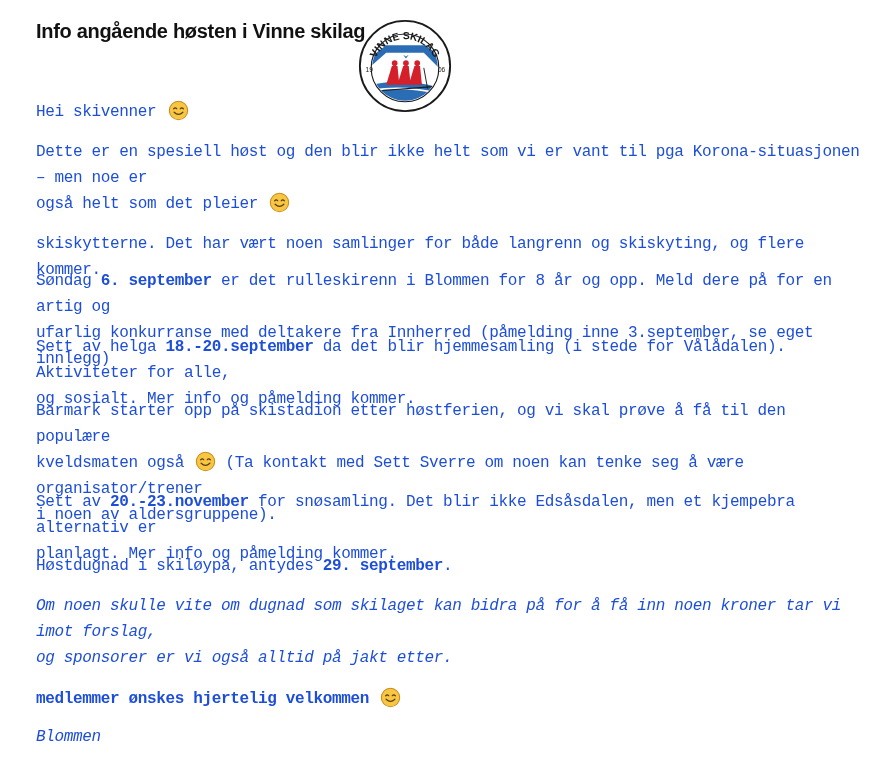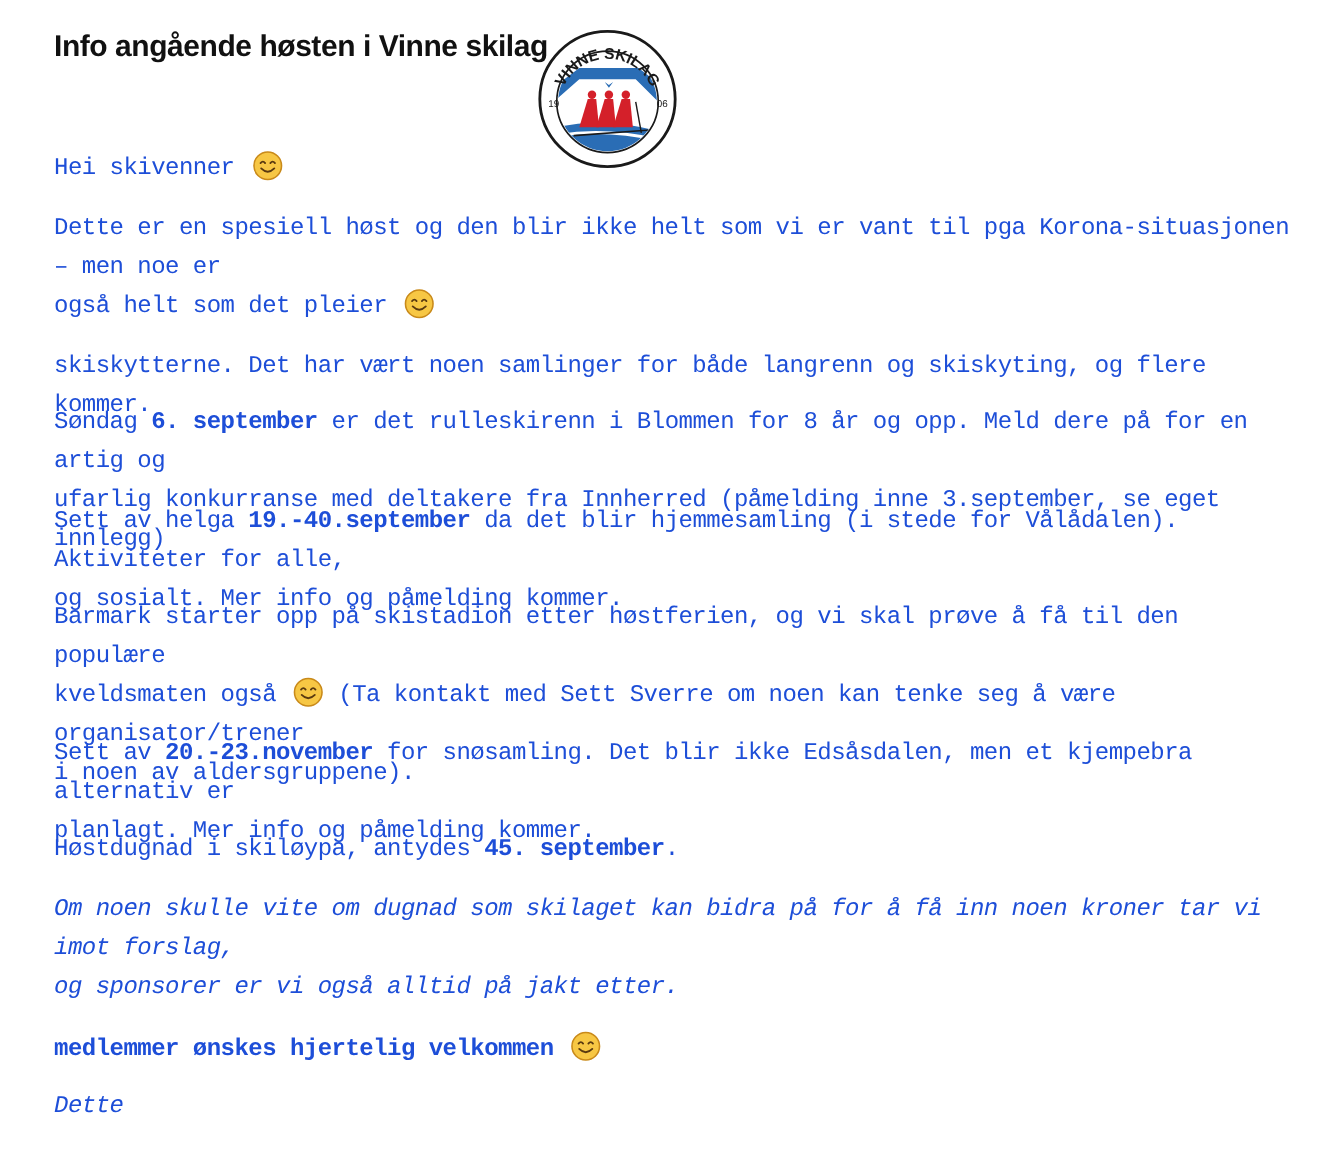--- a/index.html
+++ b/index.html
@@ -83,48 +83,48 @@
   <br>
   <span>skiskytterne. Det har vært noen samlinger for både langrenn og skiskyting, og flere kommer.</span>
 </p>
 
 <p class="p" style="top:268px">
   <span>Søndag </span><span class="b">6. september</span><span> er det rulleskirenn i Blommen for 8 år og opp. Meld dere på for en artig og</span><br>
   <span>ufarlig konkurranse med deltakere fra Innherred (påmelding inne 3.september, se eget innlegg)</span>
 </p>
 
 <p class="p" style="top:334px">
-  <span>Sett av helga </span><span class="b">19.-40.september</span><span> da det blir hjemmesamling (i stede for Vålådalen). Aktiviteter for alle,</span><br>
+  <span>Sett av helga </span><span class="b">18.-20.september</span><span> da det blir hjemmesamling (i stede for Vålådalen). Aktiviteter for alle,</span><br>
   <span>og sosialt. Mer info og påmelding kommer.</span>
 </p>
 
 <p class="p" style="top:398px">
   <span>Barmark starter opp på skistadion etter høstferien, og vi skal prøve å få til den populære</span><br>
   <span>kveldsmaten også</span>
   <svg class="emoji" viewBox="0 0 24 24">
       <use href="#smiley"></use>
     </svg><span> (Ta kontakt med Sett Sverre om noen kan tenke seg å være organisator/trener</span><br>
   <span>i noen av aldersgruppene).</span>
 </p>
 
 <p class="p" style="top:489px">
   <span>Sett av </span><span class="b">20.-23.november</span><span> for snøsamling. Det blir ikke Edsåsdalen, men et kjempebra alternativ er</span><br>
   <span>planlagt. Mer info og påmelding kommer.</span>
 </p>
 
 <p class="p" style="top:553px">
-  <span>Høstdugnad i skiløypa, antydes </span><span class="b">45. september</span><span>.</span>
+  <span>Høstdugnad i skiløypa, antydes </span><span class="b">29. september</span><span>.</span>
 </p>
 
 <p class="p i" style="top:593px">
   <span>Om noen skulle vite om dugnad som skilaget kan bidra på for å få inn noen kroner tar vi imot forslag,</span><br>
   <span>og sponsorer er vi også alltid på jakt etter.</span>
 </p>
 
 <p class="p b" style="top:657px; line-height:28px">
   <br>
   <span>medlemmer ønskes hjertelig velkommen</span>
   <svg class="emoji" viewBox="0 0 24 24">
       <use href="#smiley"></use>
     </svg>
 </p>
 
-<p class="p i" style="top:724px">Dette</p>
+<p class="p i" style="top:724px">Blommen</p>
 
 </body></html>

